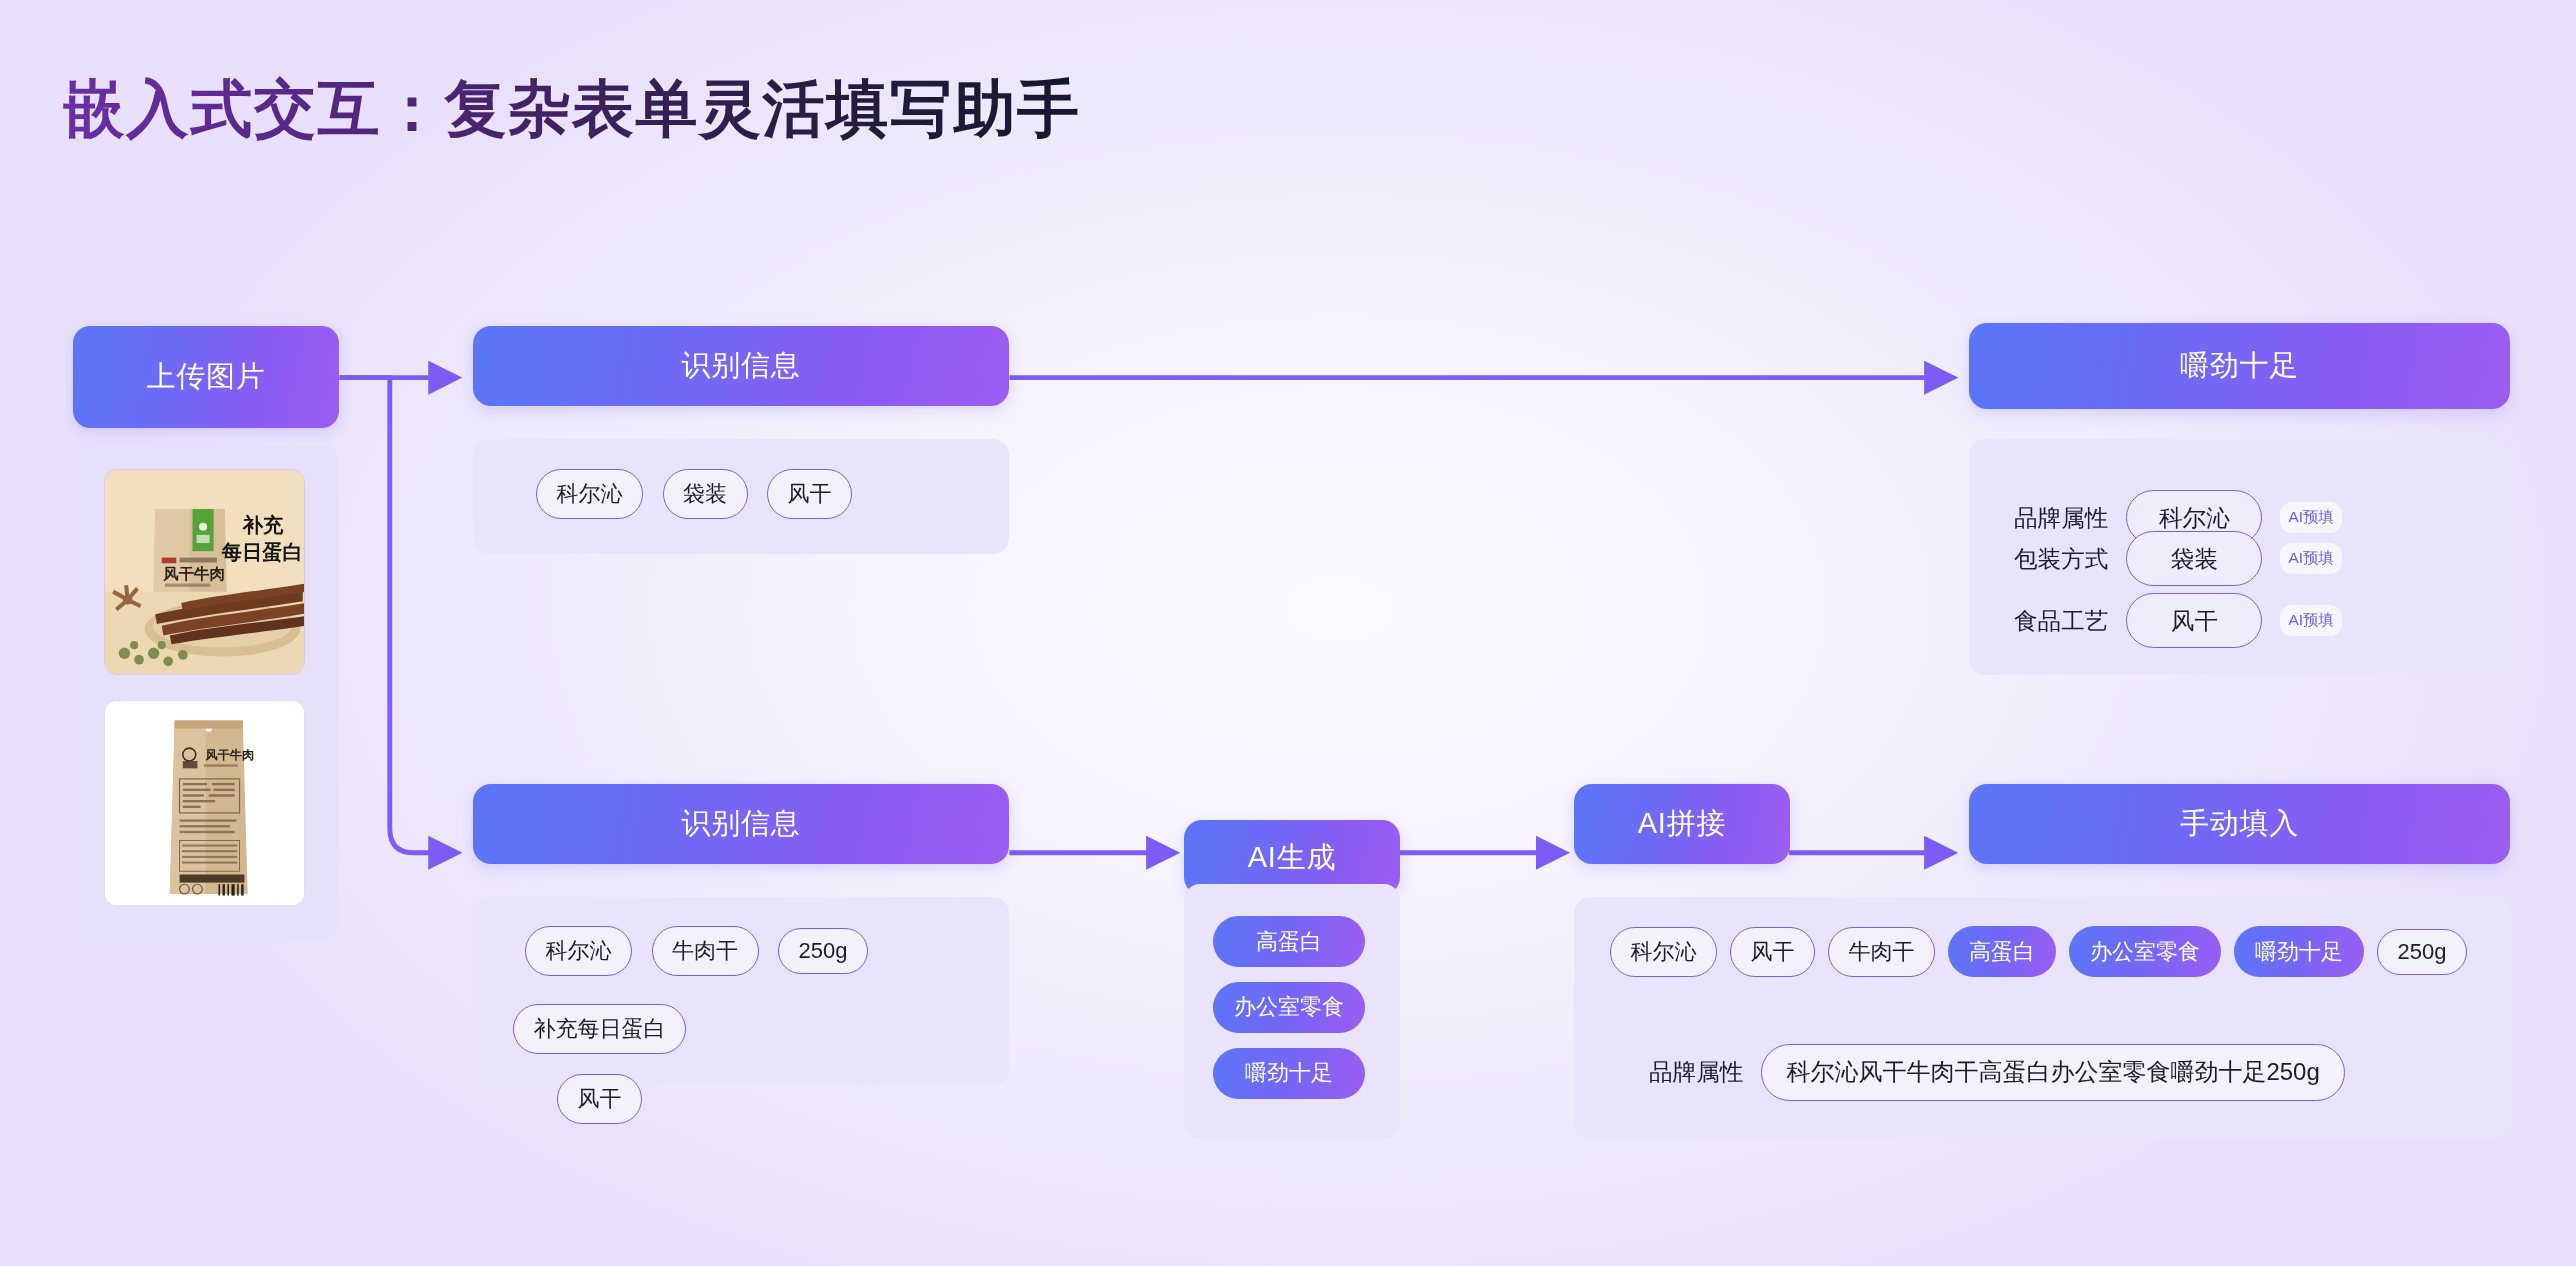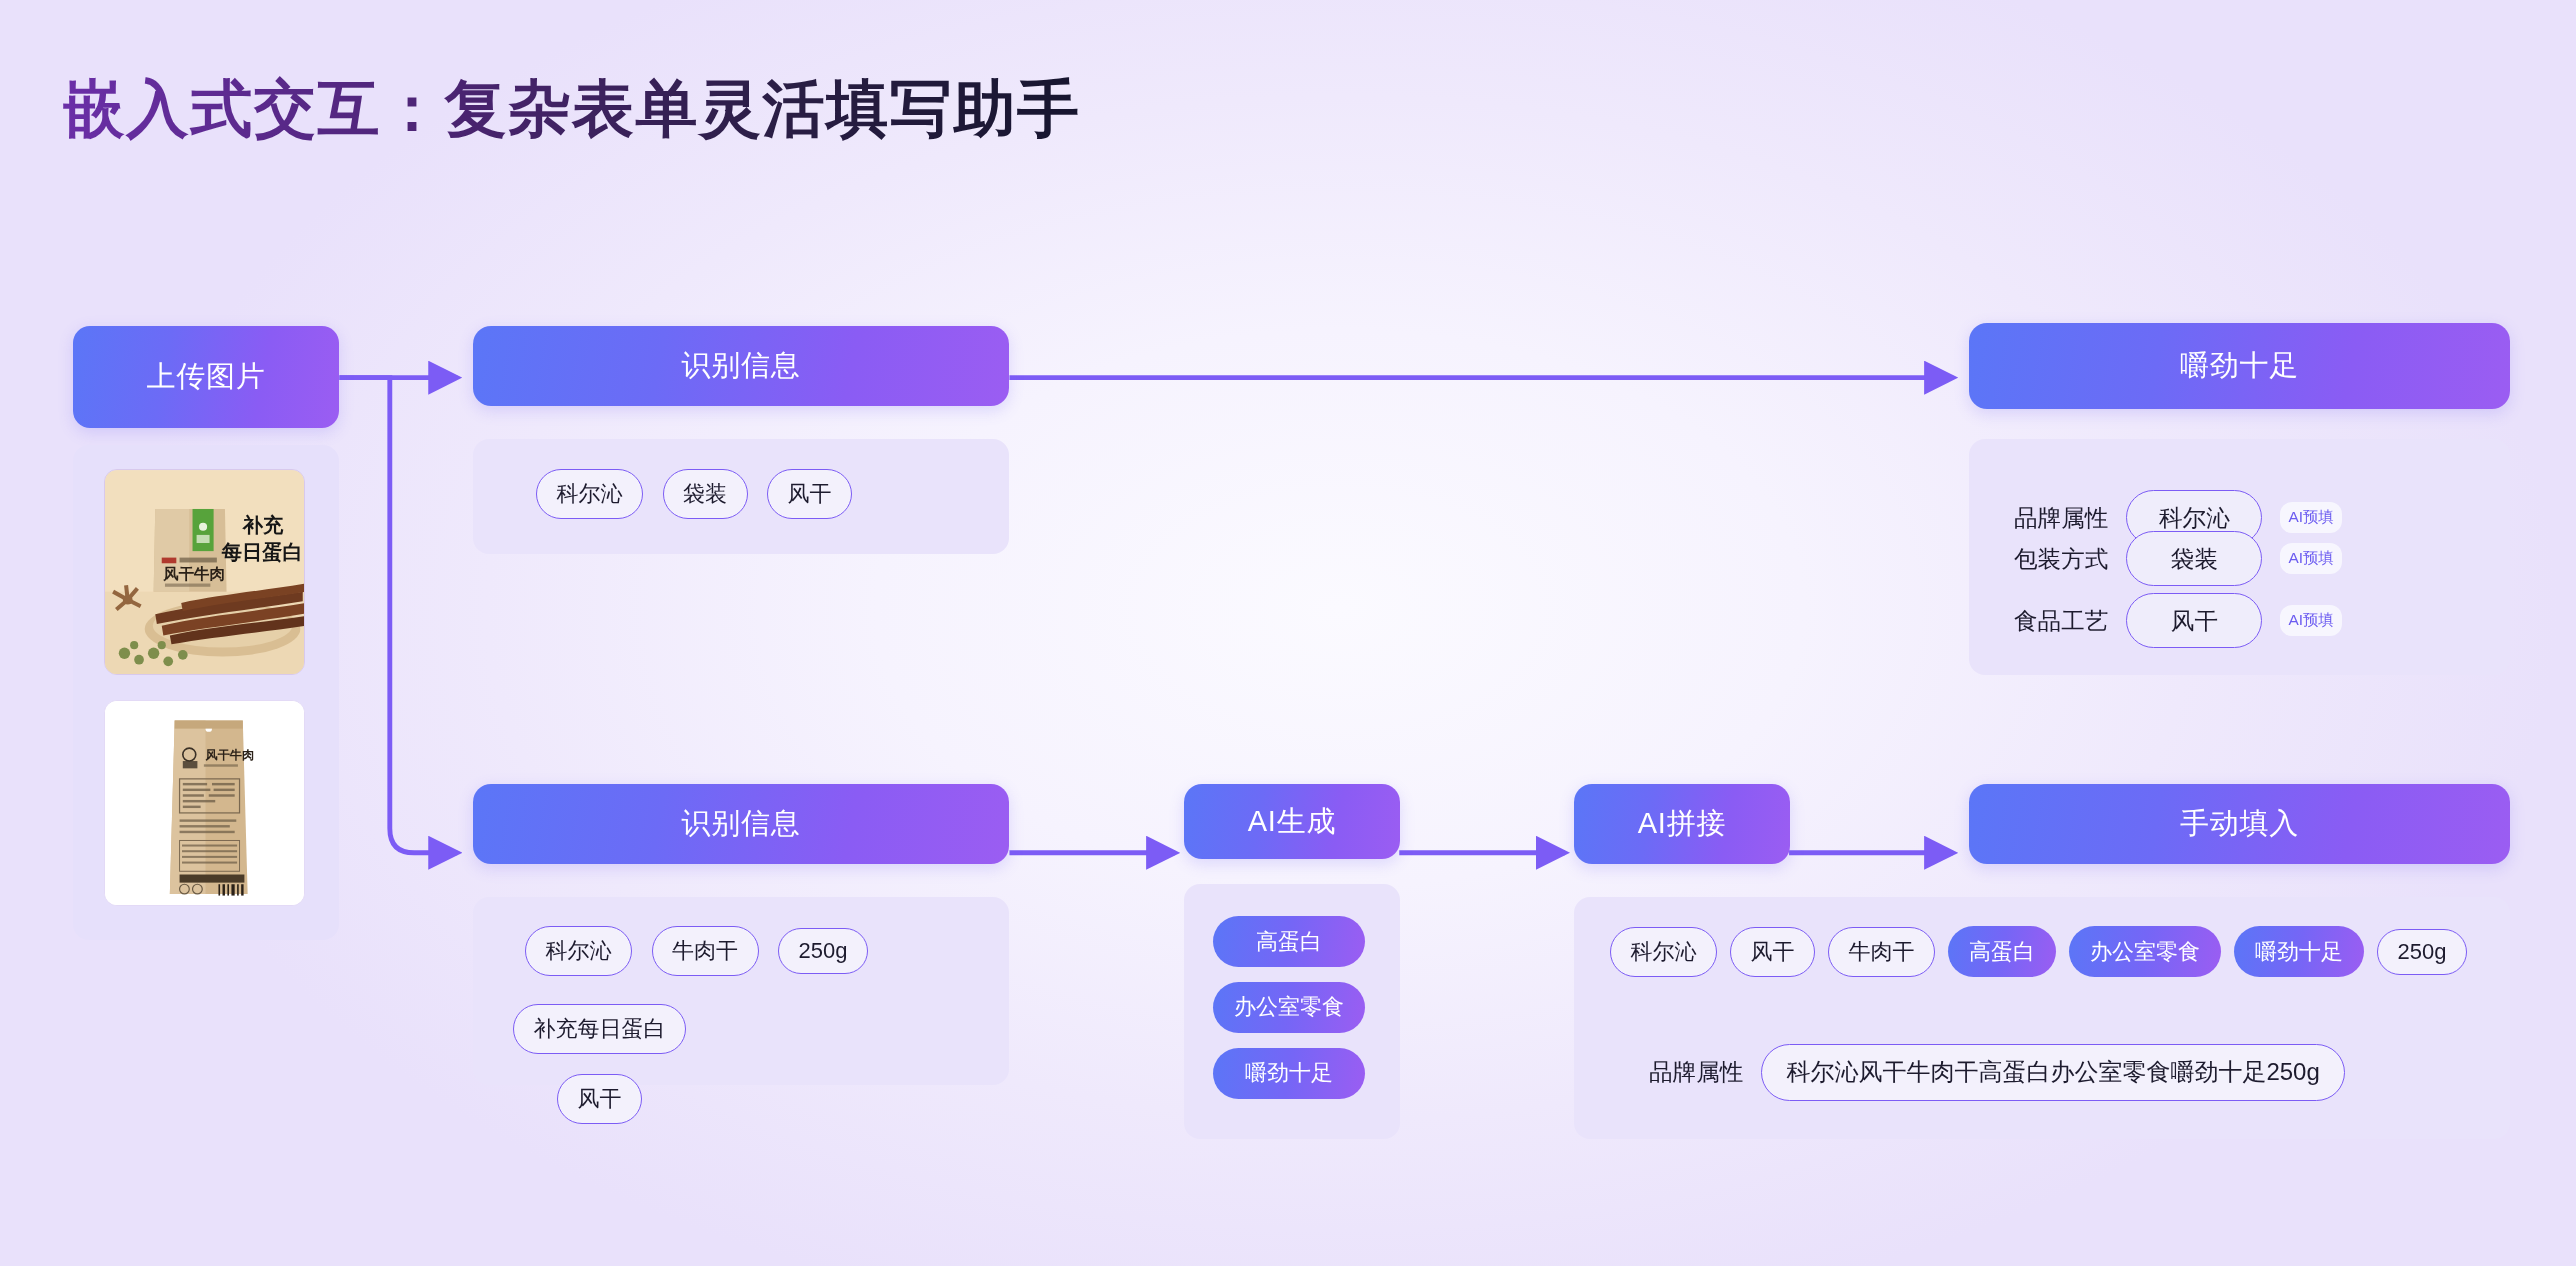--- a/index.html
+++ b/index.html
@@ -251,21 +251,21 @@
 <div class="tag-row" style="left:525px; top:926px;">
   <span class="pill">科尔沁</span>
   <span class="pill">牛肉干</span>
   <span class="pill">250g</span>
 </div>
 <div class="tag-row" style="left:513px; top:1004px;flex-direction:column;">
   <span class="pill">补充每日蛋白</span>
   <span class="pill">风干</span>
 </div>
 
-<div class="node" style="left:1184px; top:784px; width:216px; height:75px;text-align:right;">
+<div class="node" style="left:1184px; top:820px; width:216px; height:75px;text-align:right;">
   <span>AI生成</span>
 </div>
 <div class="panel" style="left:1184px; top:884px; width:216px; height:255px;"></div>
 <div class="tag-row" style="left:1213px; top:916px; flex-direction:column; gap:14.6px; align-items:stretch;">
   <span class="pill filled">高蛋白</span>
   <span class="pill filled">办公室零食</span>
   <span class="pill filled">嚼劲十足</span>
 </div>
 
 <div class="node" style="left:1574px; top:784px; width:216px; height:80px;">

